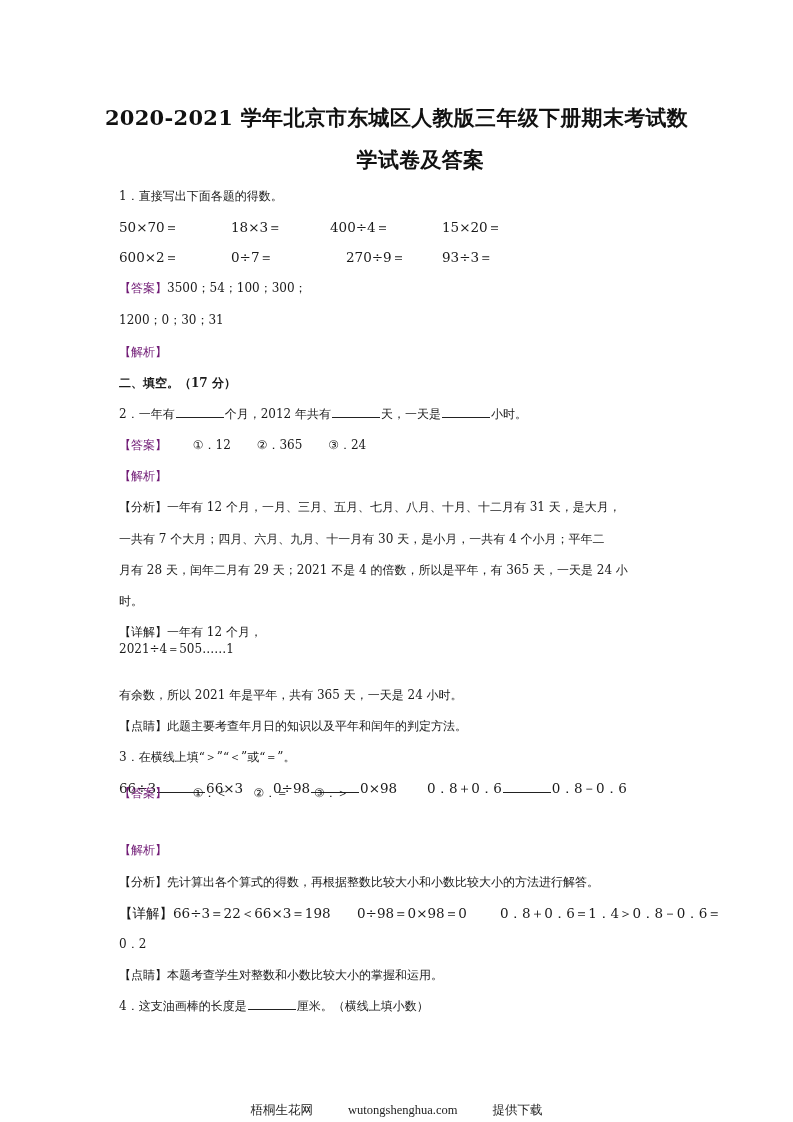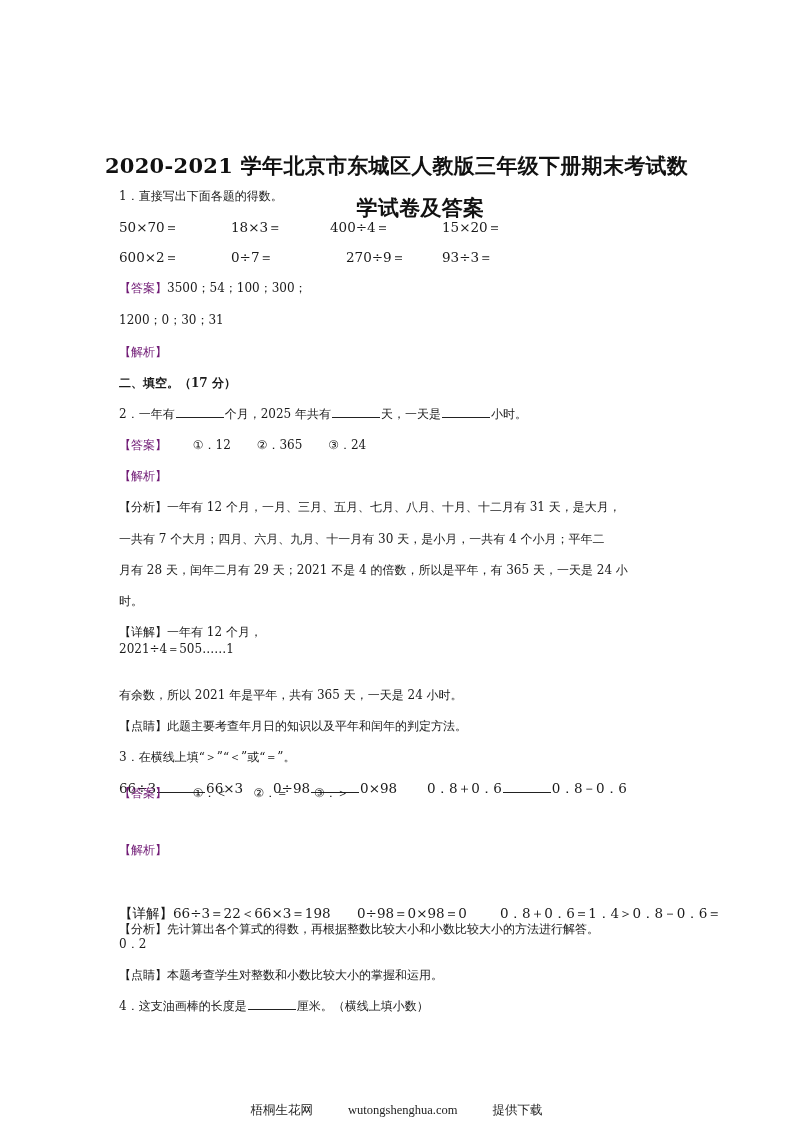--- a/index.html
+++ b/index.html
@@ -1,21 +1,21 @@
 <!DOCTYPE html>
 <html><head>
 <meta charset="utf-8">
 <style>
   html, body { margin: 0; padding: 0; background: #ffffff; }
   body { width: 793px; height: 1122px; position: relative; overflow: hidden;
          font-family: "DejaVu Serif", "Liberation Serif", serif; color: #1a1a1a; }
   .page { position: absolute; left: 0; top: 0; width: 793px; height: 1122px; }
   .title { position: absolute; left: 0; width: 793px; text-align: center;
            font-weight: bold; font-size: 21px; letter-spacing: 0.3px;
-           font-family: "DejaVu Serif", "Liberation Serif", serif; color: #111; margin-top: 48px; }
+           font-family: "DejaVu Serif", "Liberation Serif", serif; color: #111; }
   .line { position: absolute; left: 119px; font-size: 12px; white-space: nowrap; line-height: 18px; }
   .tag { color: #701a75; }
   .bold { font-weight: bold; }
   .blank { display: inline-block; width: 48px; border-bottom: 1px solid #222; height: 12px; vertical-align: baseline; margin: 0 1px; }
   .row { position: absolute; left: 119px; font-size: 13.5px; white-space: nowrap; line-height: 18px; }
   .cell { position: absolute; top: 0; }
   .footer { position: absolute; top: 1102px; left: 0; width: 793px; text-align: center;
             font-size: 12.5px; color: #222; font-family: "Liberation Serif", "DejaVu Serif", serif; }
   .footer span { margin: 0 16px; }
   .gap { display: inline-block; width: 22px; }
@@ -47,21 +47,21 @@
     <span class="tag">【答案】</span><span>3500；54；100；300；</span>
   </div>
   <div class="line" style="top:311px;">1200；0；30；31</div>
   <div class="line" style="top:343px;">
     <span class="tag">【解析】</span>
   </div>
 
   <div class="line bold" style="top:374px;">二、填空。（17 分）</div>
 
   <div class="line" style="top:405px;">
-    <span>2．一年有</span><span class="blank"></span><span>个月，2025 年共有</span><span class="blank"></span><span>天，一天是</span><span class="blank"></span><span>小时。</span>
+    <span>2．一年有</span><span class="blank"></span><span>个月，2012 年共有</span><span class="blank"></span><span>天，一天是</span><span class="blank"></span><span>小时。</span>
   </div>
   <div class="line" style="top:436px;">
     <span class="tag">【答案】</span>
     <span class="gap"></span><span>①．12</span>
     <span class="gap"></span><span>②．365</span>
     <span class="gap"></span><span>③．24</span>
   </div>
   <div class="line" style="top:467px;">
     <span class="tag">【解析】</span>
   </div>
@@ -88,21 +88,21 @@
   </div>
   <div class="line" style="top:784px;">
     <span class="tag">【答案】</span>
     <span class="gap"></span><span>①．＜</span>
     <span class="gap"></span><span>②．＝</span>
     <span class="gap"></span><span>③．＞</span>
   </div>
   <div class="line" style="top:841px;">
     <span class="tag">【解析】</span>
   </div>
-  <div class="line" style="top:920px;">
+  <div class="line" style="top:873px;">
     <span>【分析】</span><span>先计算出各个算式的得数，再根据整数比较大小和小数比较大小的方法进行解答。</span>
   </div>
   <div class="row" style="top:904px; width:560px; height:18px;">
     <span class="cell" style="left:0px;"><span>【详解】</span><span>66÷3＝22＜66×3＝198</span></span>
     <span class="cell" style="left:238px;">0÷98＝0×98＝0</span>
     <span class="cell" style="left:381px;">0．8＋0．6＝1．4＞0．8－0．6＝</span>
   </div>
   <div class="line" style="top:935px;">0．2</div>
   <div class="line" style="top:966px;">
     <span>【点睛】</span><span>本题考查学生对整数和小数比较大小的掌握和运用。</span>

